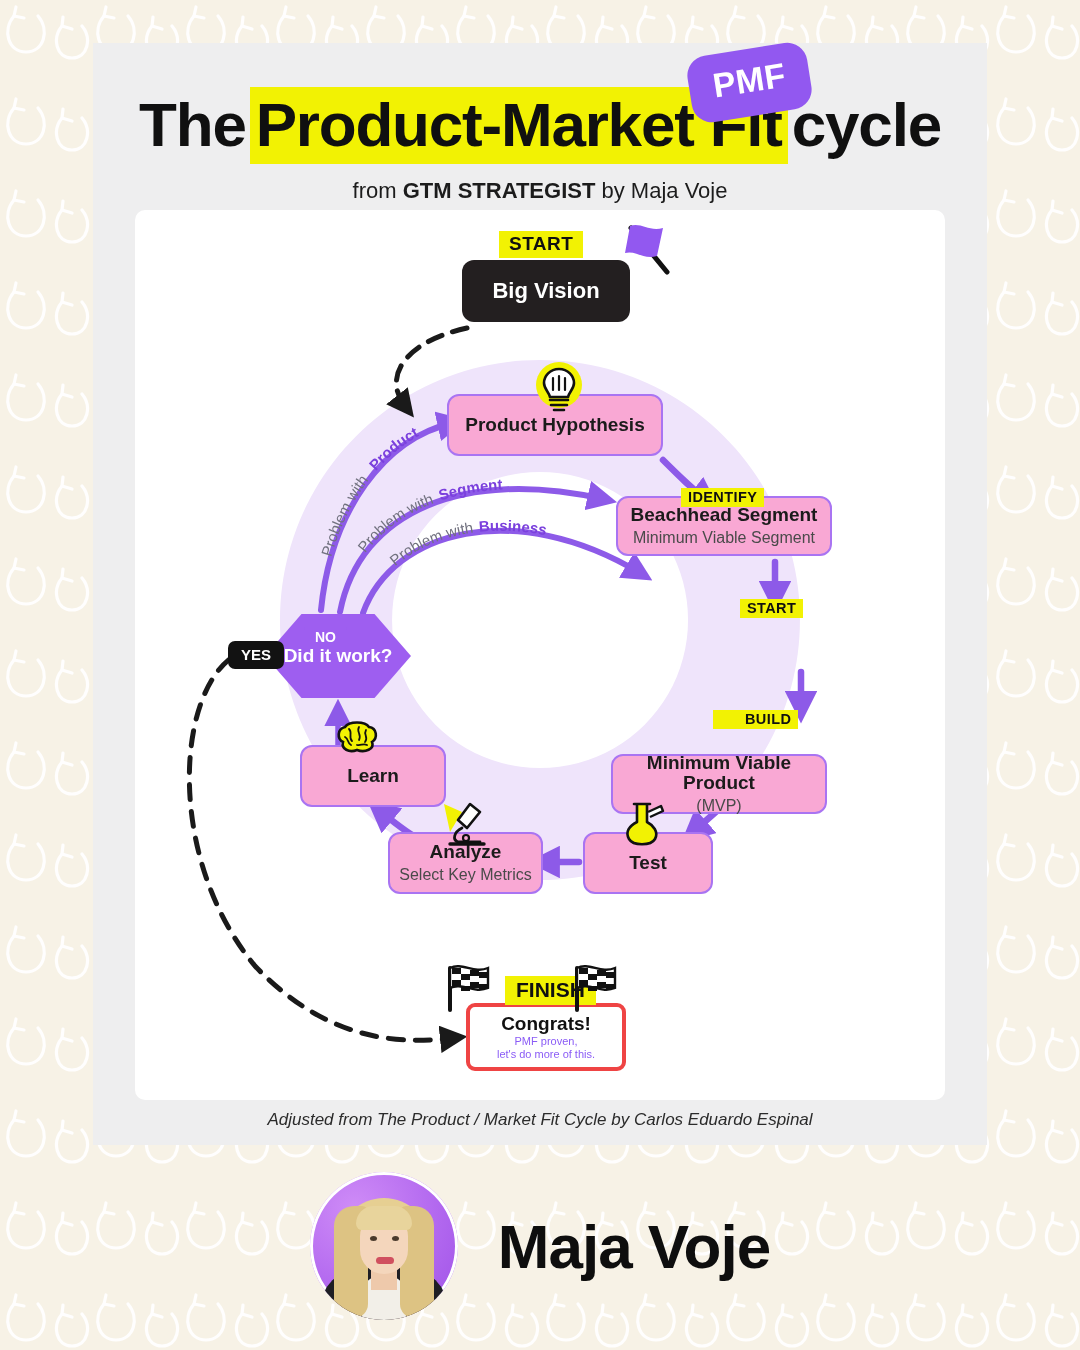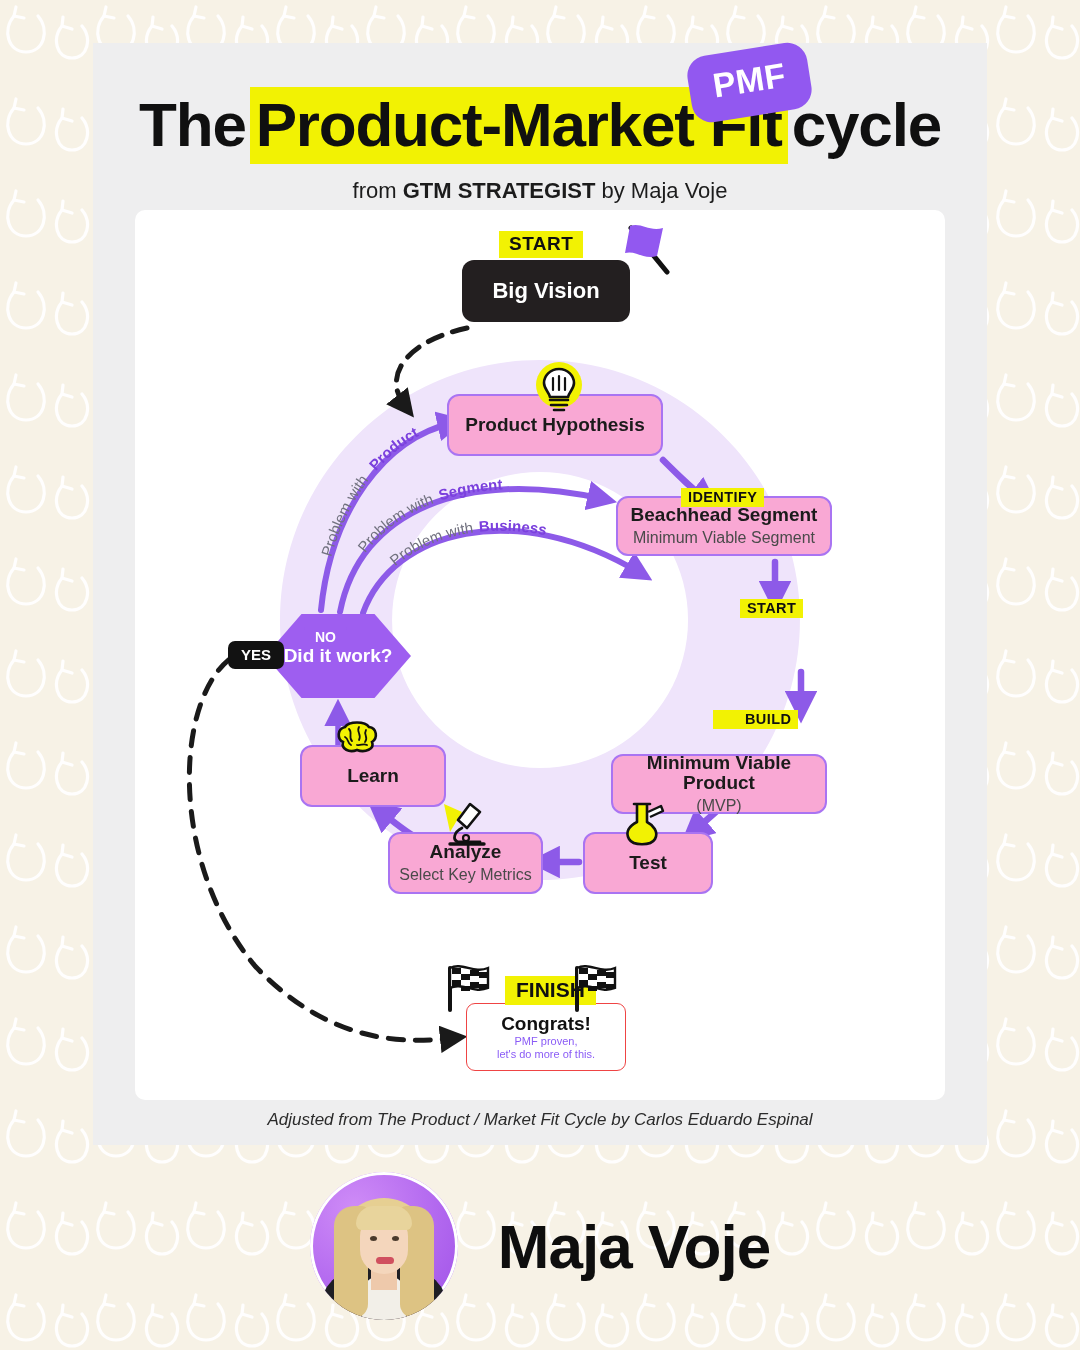--- a/index.html
+++ b/index.html
@@ -100,21 +100,21 @@
   }
   #yes-badge{
     position:absolute; z-index:7; left:93px; top:431px;
     background:#121212; color:#fff; font-size:15px; font-weight:700;
     padding:5px 13px 6px 13px; border-radius:7px;
   }
 
   
   #congrats{
     position:absolute; z-index:6; left:331px; top:793px; width:160px; height:68px;
-    background:#fff; border:1px solid #ef4444; border-radius:9px;
+    background:#fff; border:4px solid #ef4444; border-radius:9px;
     display:flex; flex-direction:column; align-items:center; justify-content:center;
   }
   #congrats .c1{ font-size:19px; font-weight:700; color:#111; }
   #congrats .c2{ font-size:11px; color:#8b5cf6; line-height:1.15; }
   #finish-cap{
     position:absolute; z-index:7; left:370px; top:766px;
     background:#f2f203; color:#101010; font-size:21px; font-weight:700;
     padding:2px 11px 3px 11px;
   }
 

